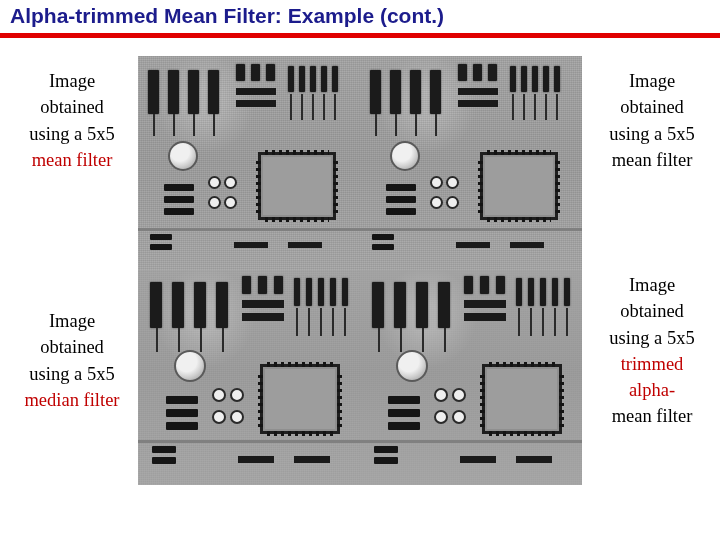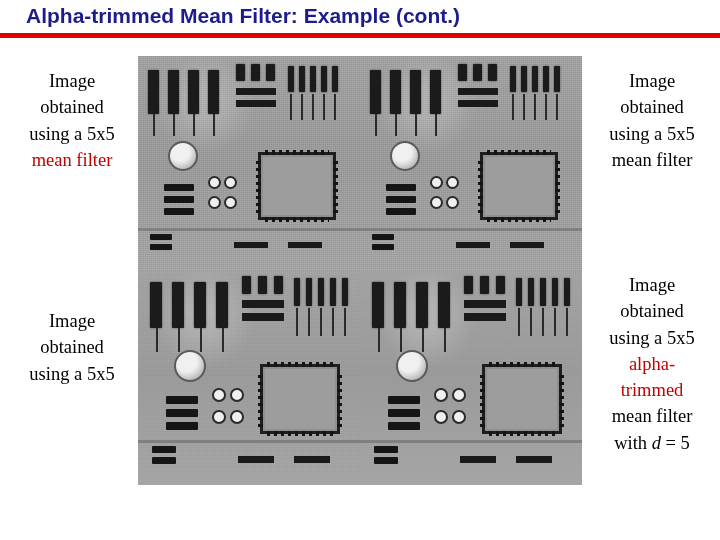--- a/index.html
+++ b/index.html
@@ -22,21 +22,21 @@
   
   .title-block {
     position: absolute;
     left: 0;
     top: 0;
     width: 720px;
     height: 40px;
   }
   .title-text {
     position: absolute;
-    left: 26px;
+    left: 10px;
     top: 4px;
     font-family: "Liberation Sans", sans-serif;
     font-weight: bold;
     font-size: 21px;
     color: #1c1c8c;
     letter-spacing: 0px;
     white-space: nowrap;
   }
   .title-rule {
     position: absolute;
@@ -181,32 +181,30 @@
     <div>Image</div>
     <div>obtained</div>
     <div>using a 5x5</div>
     <div>mean filter</div>
   </div>
 
   <div class="caption" id="cap-bl">
     <div>Image</div>
     <div>obtained</div>
     <div>using a 5x5</div>
+    <div class="red">median filter</div>
   </div>
 
   <div class="caption" id="cap-br">
     <div>Image</div>
     <div>obtained</div>
     <div>using a 5x5</div>
+    <div class="red">trimmed</div>
     <div class="red">alpha-</div>
-    <div class="red">trimmed</div>
     <div>mean filter</div>
-    <div>
-      <span>with </span><span class="ital">d</span><span> = 5</span>
-    </div>
   </div>
 
   <div class="grid">
 
     <div class="cell">
       <div class="board"></div>
       <div class="noise"></div>
       <div class="cap-row" style="left:10px; top:14px;">
         <div class="cap" style="width:11px;height:44px;margin-right:9px;"></div>
         <div class="cap" style="width:11px;height:44px;margin-right:9px;"></div>

